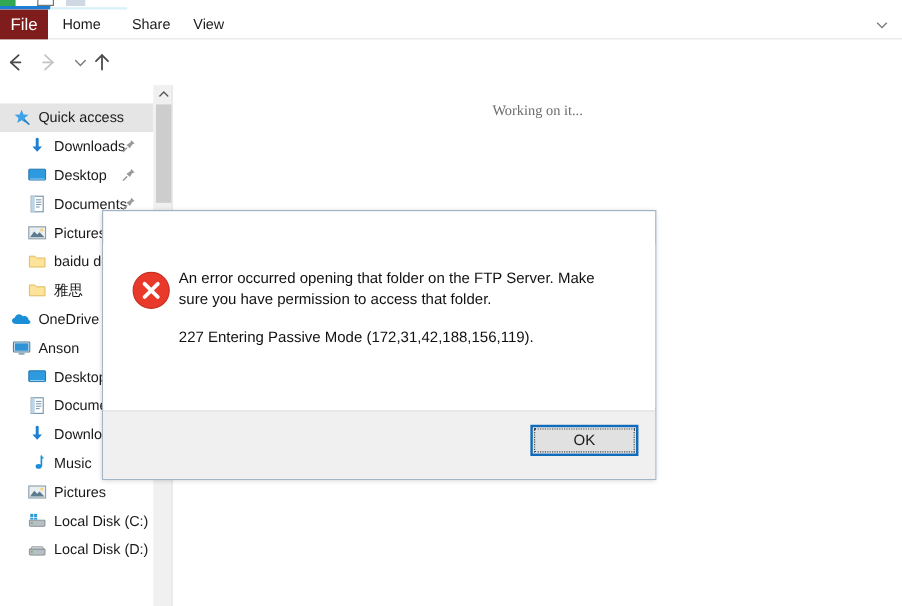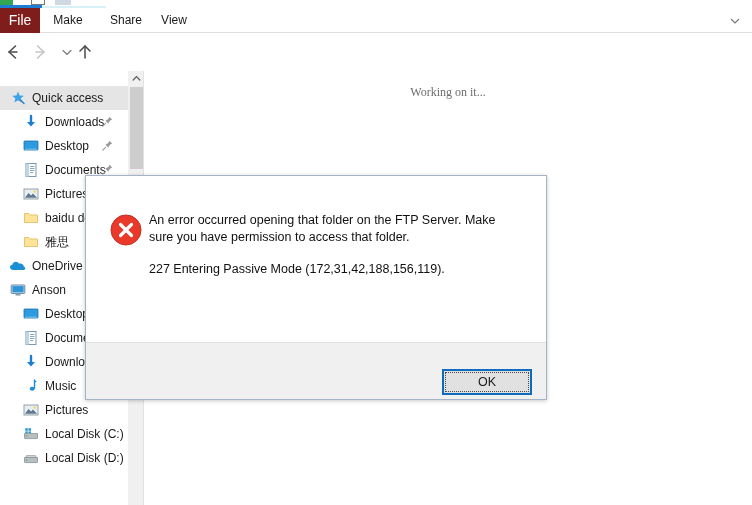--- a/index.html
+++ b/index.html
@@ -265,21 +265,21 @@
     position: absolute; left: 10px; top: 8px;
     font-size: 12.5px;
     color: #1a1a1a;
   }
   .dlg-close {
     position: absolute; right: 0; top: 0;
     width: 44px; height: 30px;
     display: flex; align-items: center; justify-content: center;
   }
   .dlg-body {
-    position: absolute; left: 0; top: 16px;
+    position: absolute; left: 0; top: 28px;
     width: 100%; height: 136px;
     background: #ffffff;
     text-decoration: underline;
   }
   .dlg-erricon {
     position: absolute; left: 24px; top: 22px;
     width: 32px; height: 32px;
   }
   .dlg-maintext {
     position: absolute; left: 63px; top: 20px;
@@ -296,21 +296,21 @@
     color: #111111;
   }
   .dlg-footer {
     position: absolute; left: 0; bottom: 0;
     width: 100%; height: 57px;
     background: #f0f0f0;
     border-top: 1px solid #dfdfdf;
     box-sizing: border-box;
   }
   .dlg-ok {
-    position: absolute; right: 14px; top: 26px;
+    position: absolute; right: 14px; top: 11px;
     width: 90px; height: 26px;
     background: #e1e1e1;
     border: 2px solid #0f6cbd;
     box-sizing: border-box;
     display: flex; align-items: center; justify-content: center;
     font-size: 12.5px;
     color: #1a1a1a;
     cursor: default;
   }
   .dlg-ok-inner {
@@ -327,21 +327,21 @@
   <div class="top-remnant">
     <div class="rem-green"></div>
     <div class="rem-box1"></div>
     <div class="rem-box2"></div>
     <div class="rem-blue"></div>
     <div class="rem-cyan"></div>
   </div>
 
   <div class="ribbon">
     <div class="tab tab-file">File</div>
-    <div class="tab tab-home">Make</div>
+    <div class="tab tab-home">Home</div>
     <div class="tab tab-share">Share</div>
     <div class="tab tab-view">View</div>
     <div class="ribbon-expand">
       <svg width="18" height="18" viewBox="0 0 18 18">
           <path d="M5 7 L9 11 L13 7" stroke="#767676" stroke-width="1.1" fill="none"></path>
         </svg>
     </div>
   </div>
 
   <div class="navrow">

